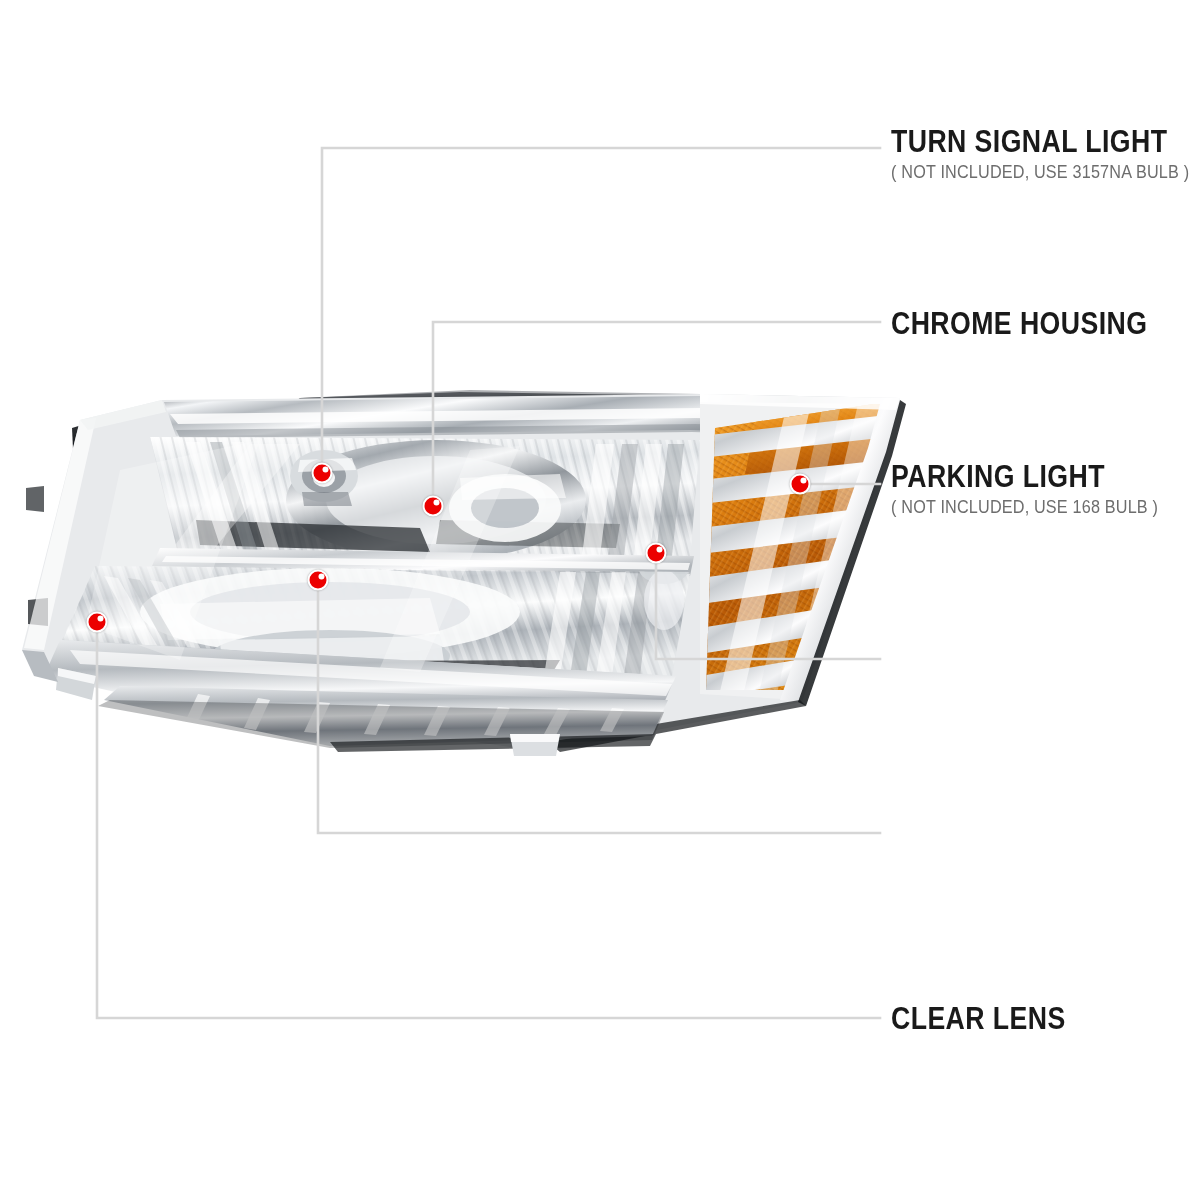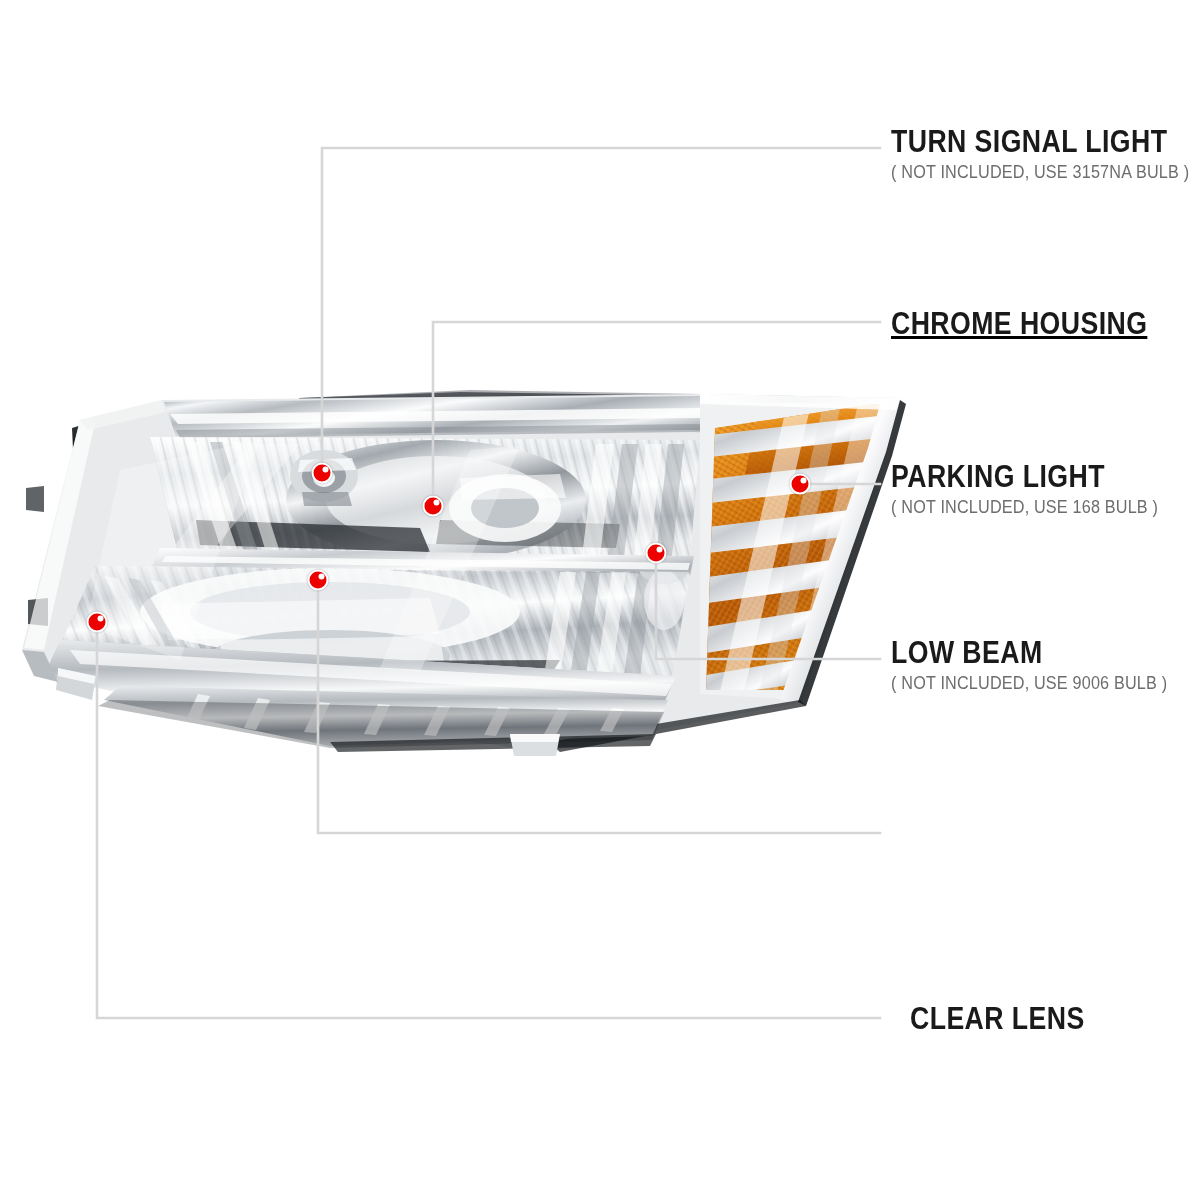--- a/index.html
+++ b/index.html
@@ -345,32 +345,28 @@
     </div>
   <div class="dot" style="left:97px;  top:622px;">
       <span class="spec"></span>
     </div>
 
   <div class="label" style="top:126px;">
     <div class="title">TURN SIGNAL LIGHT</div>
     <div class="sub">( NOT INCLUDED, USE  3157NA  BULB )</div>
   </div>
 
-  <div class="label" style="top:308px;text-decoration:underline;">
+  <div class="label" style="top:308px;">
     <div class="title">CHROME HOUSING</div>
   </div>
 
   <div class="label" style="top:461px;">
     <div class="title">PARKING LIGHT</div>
     <div class="sub">( NOT INCLUDED, USE  168  BULB )</div>
   </div>
 
-  <div class="label" style="top:637px;">
-    <div class="title">LOW BEAM</div>
-    <div class="sub">( NOT INCLUDED, USE  9006  BULB )</div>
-  </div>
-
-
-  <div class="label" style="top:1003px;margin-left:19px;">
+
+
+  <div class="label" style="top:1003px;">
     <div class="title">CLEAR LENS</div>
   </div>
 
 </div>
 
 </body></html>

